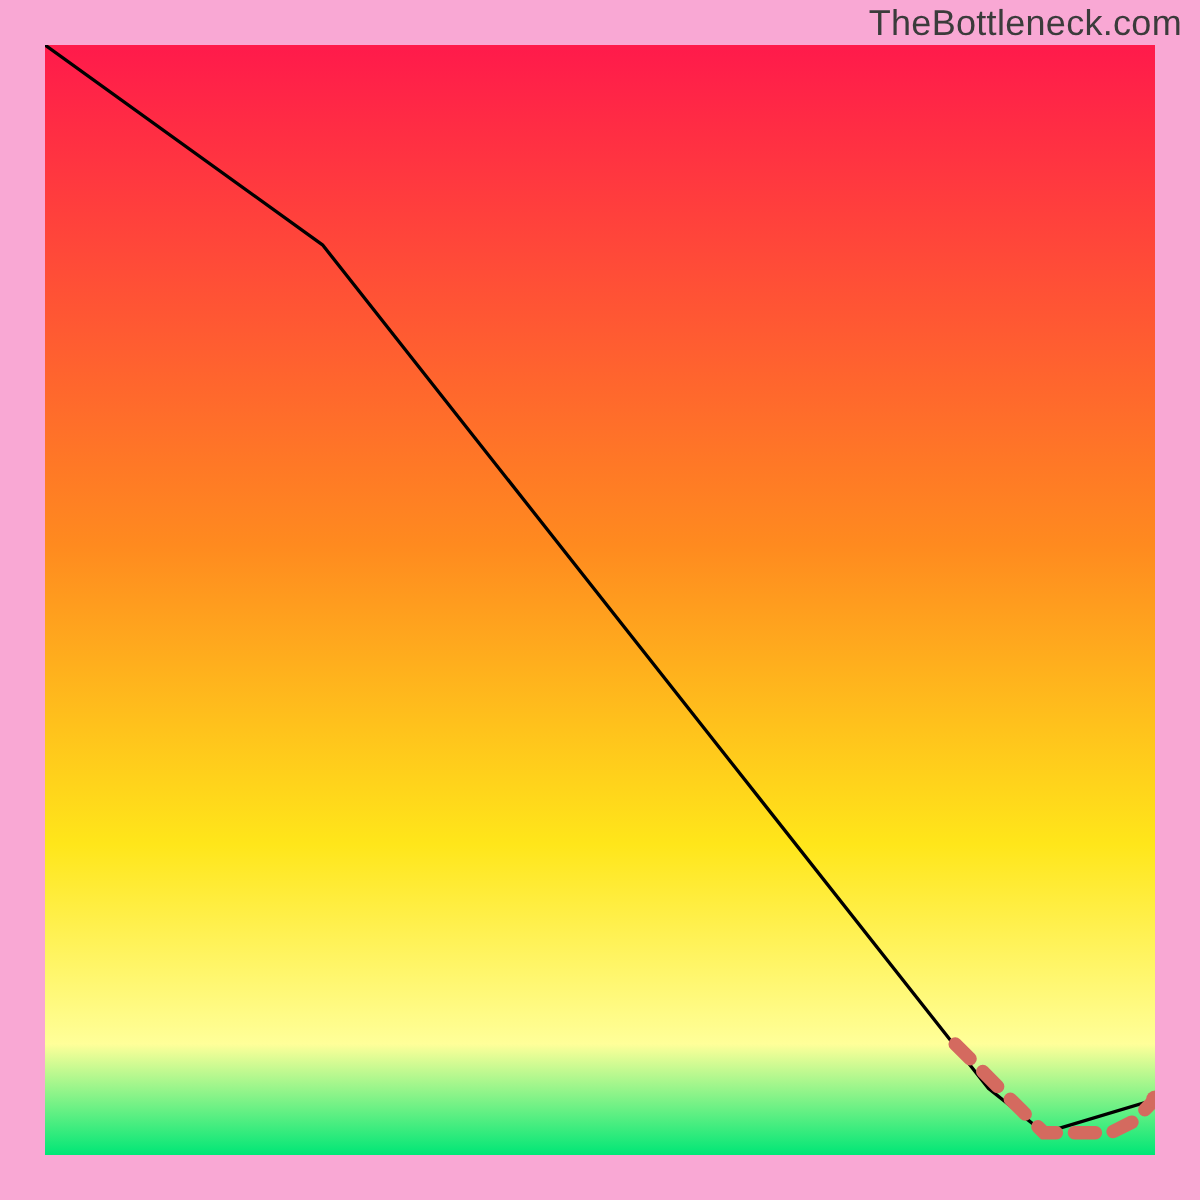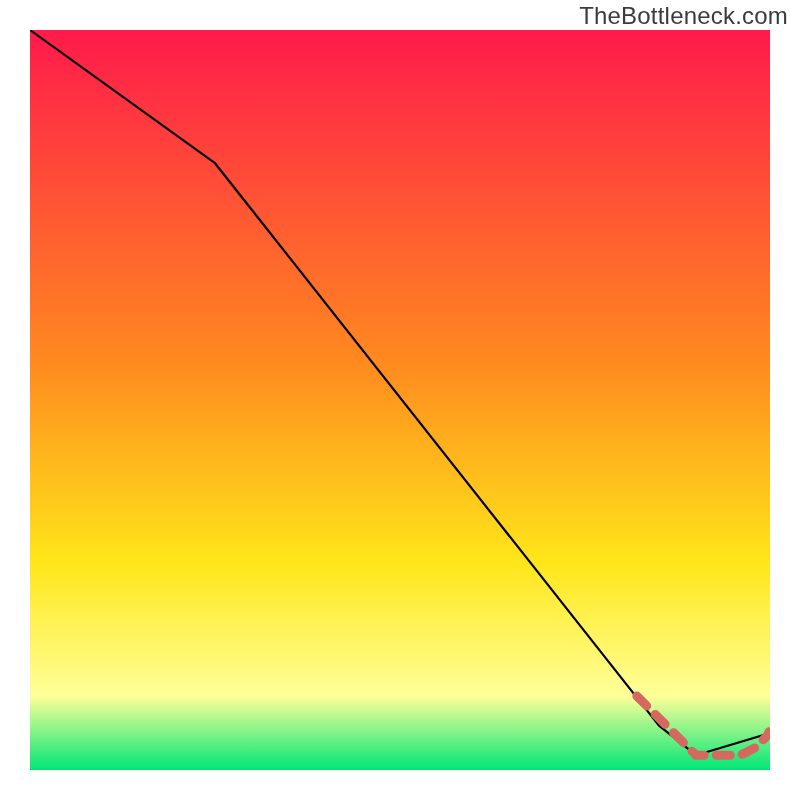--- a/index.html
+++ b/index.html
@@ -8,21 +8,21 @@
     width: 800px;
     height: 800px;
     background: #000;
     font-family: Arial, Helvetica, sans-serif;
     overflow: hidden;
   }
   .frame {
     position: relative;
     width: 800px;
     height: 800px;
-    background: #ffffff;
+    background: #f9a8d4;
   }
   .watermark {
     position: absolute;
     top: 2px;
     right: 12px;
     color: #3b3b3b;
     font-size: 24px;
     font-weight: 500;
     letter-spacing: 0.2px;
     user-select: none;

